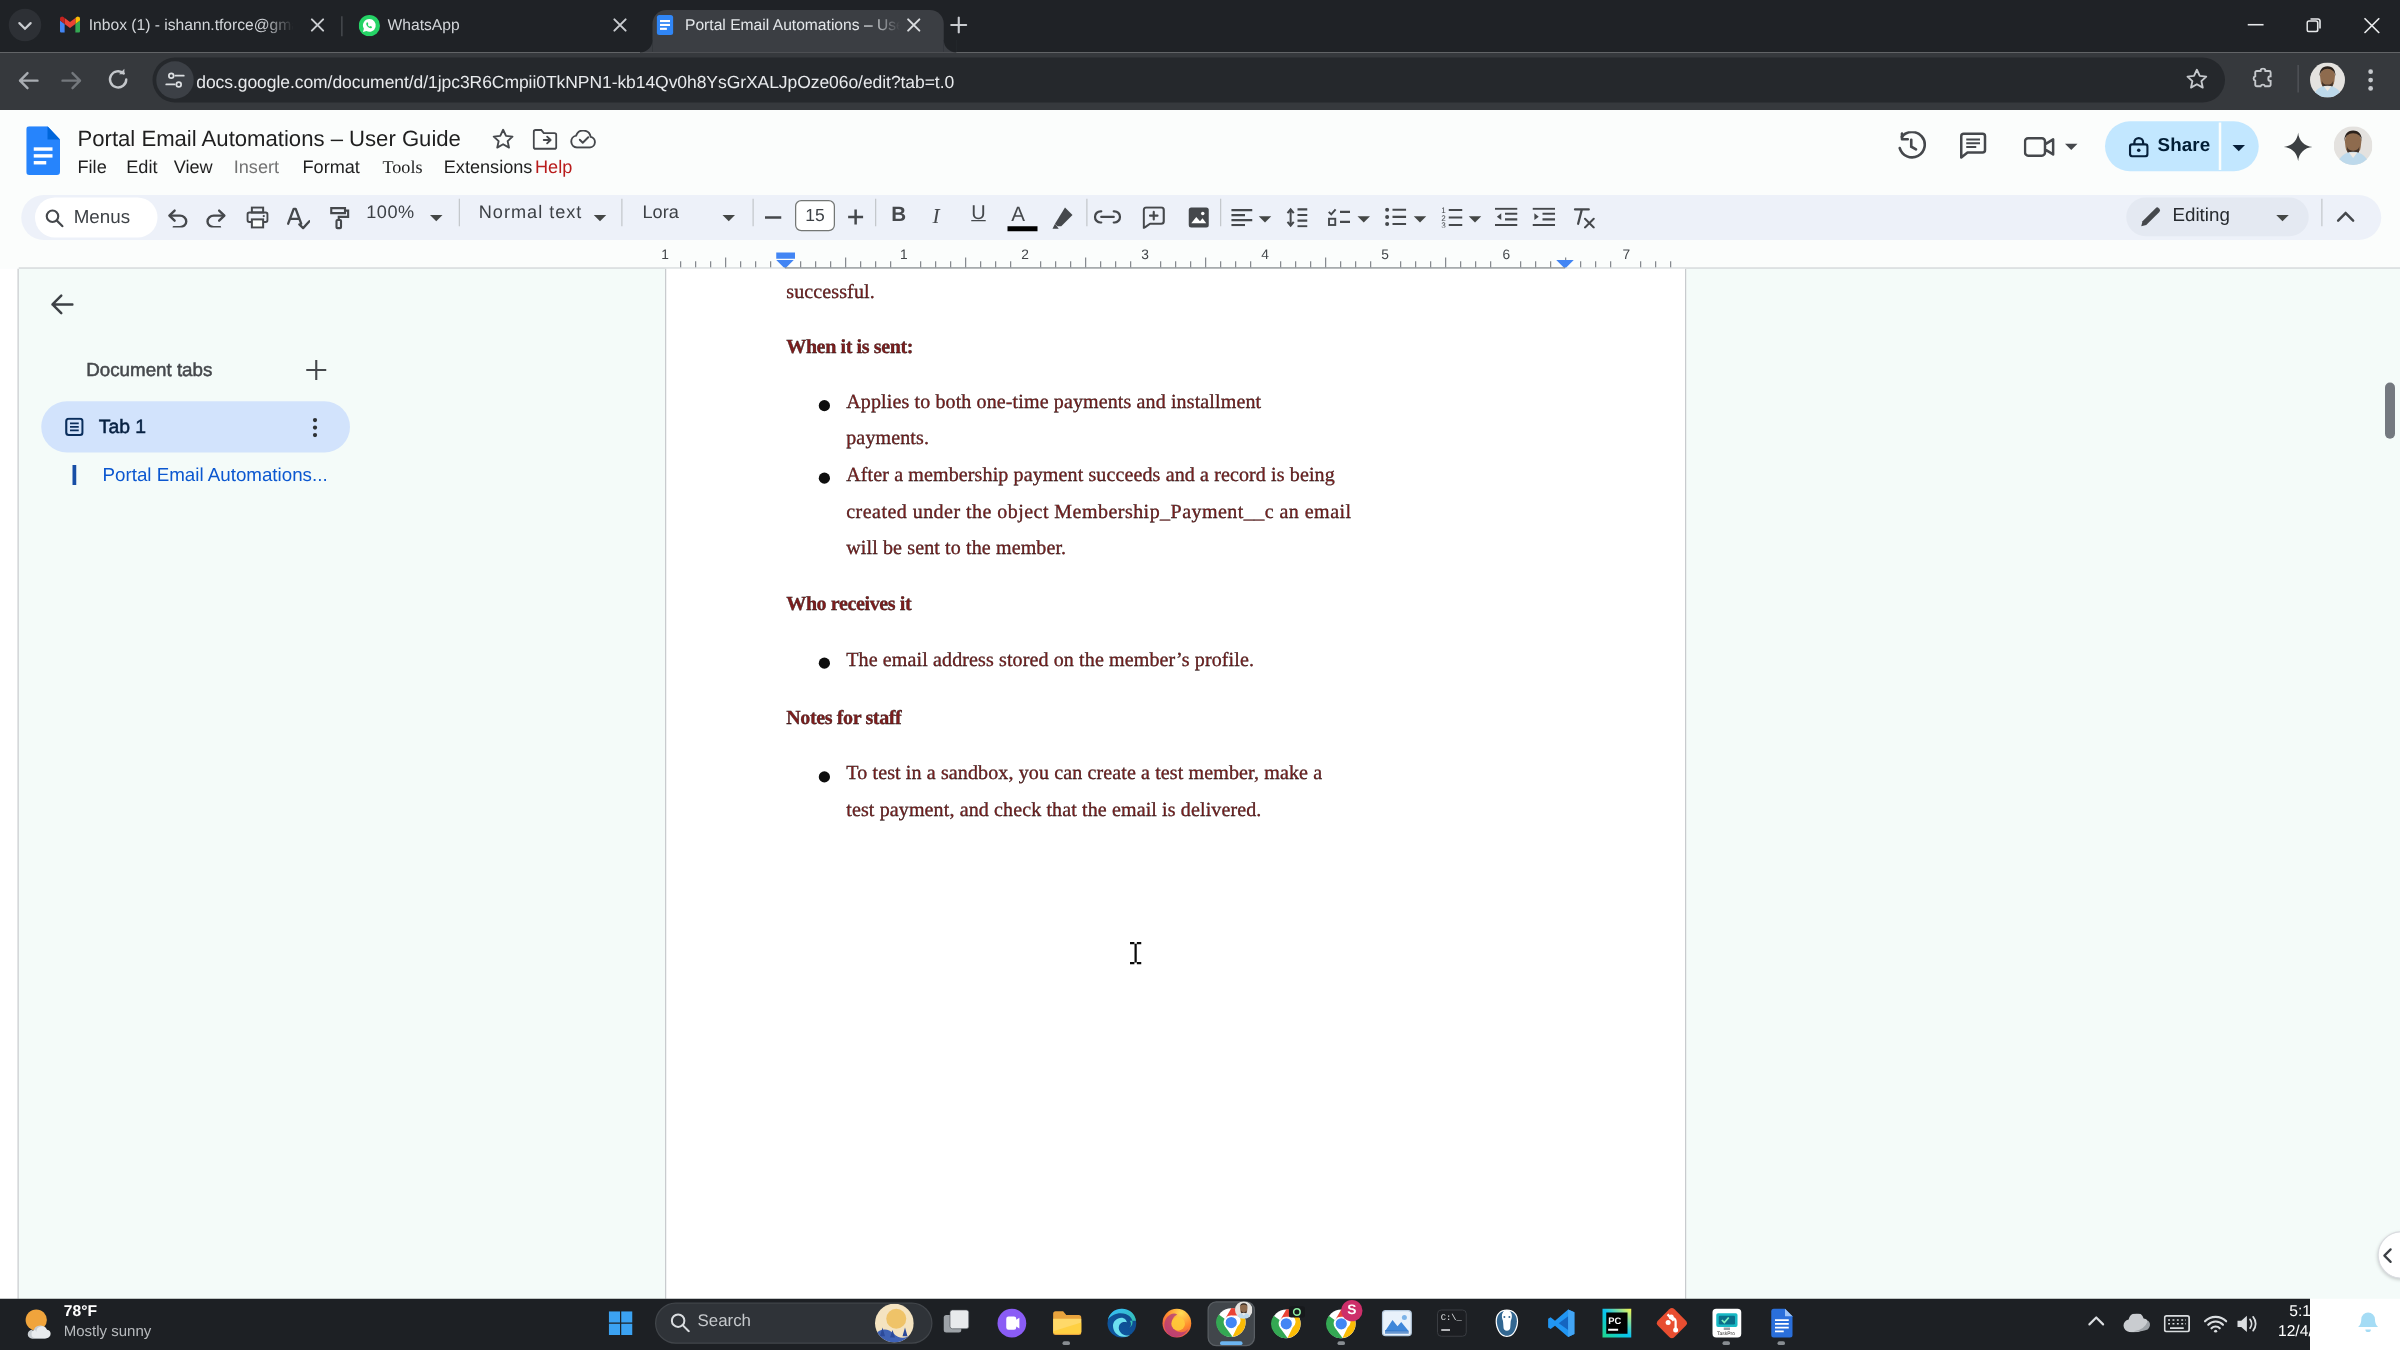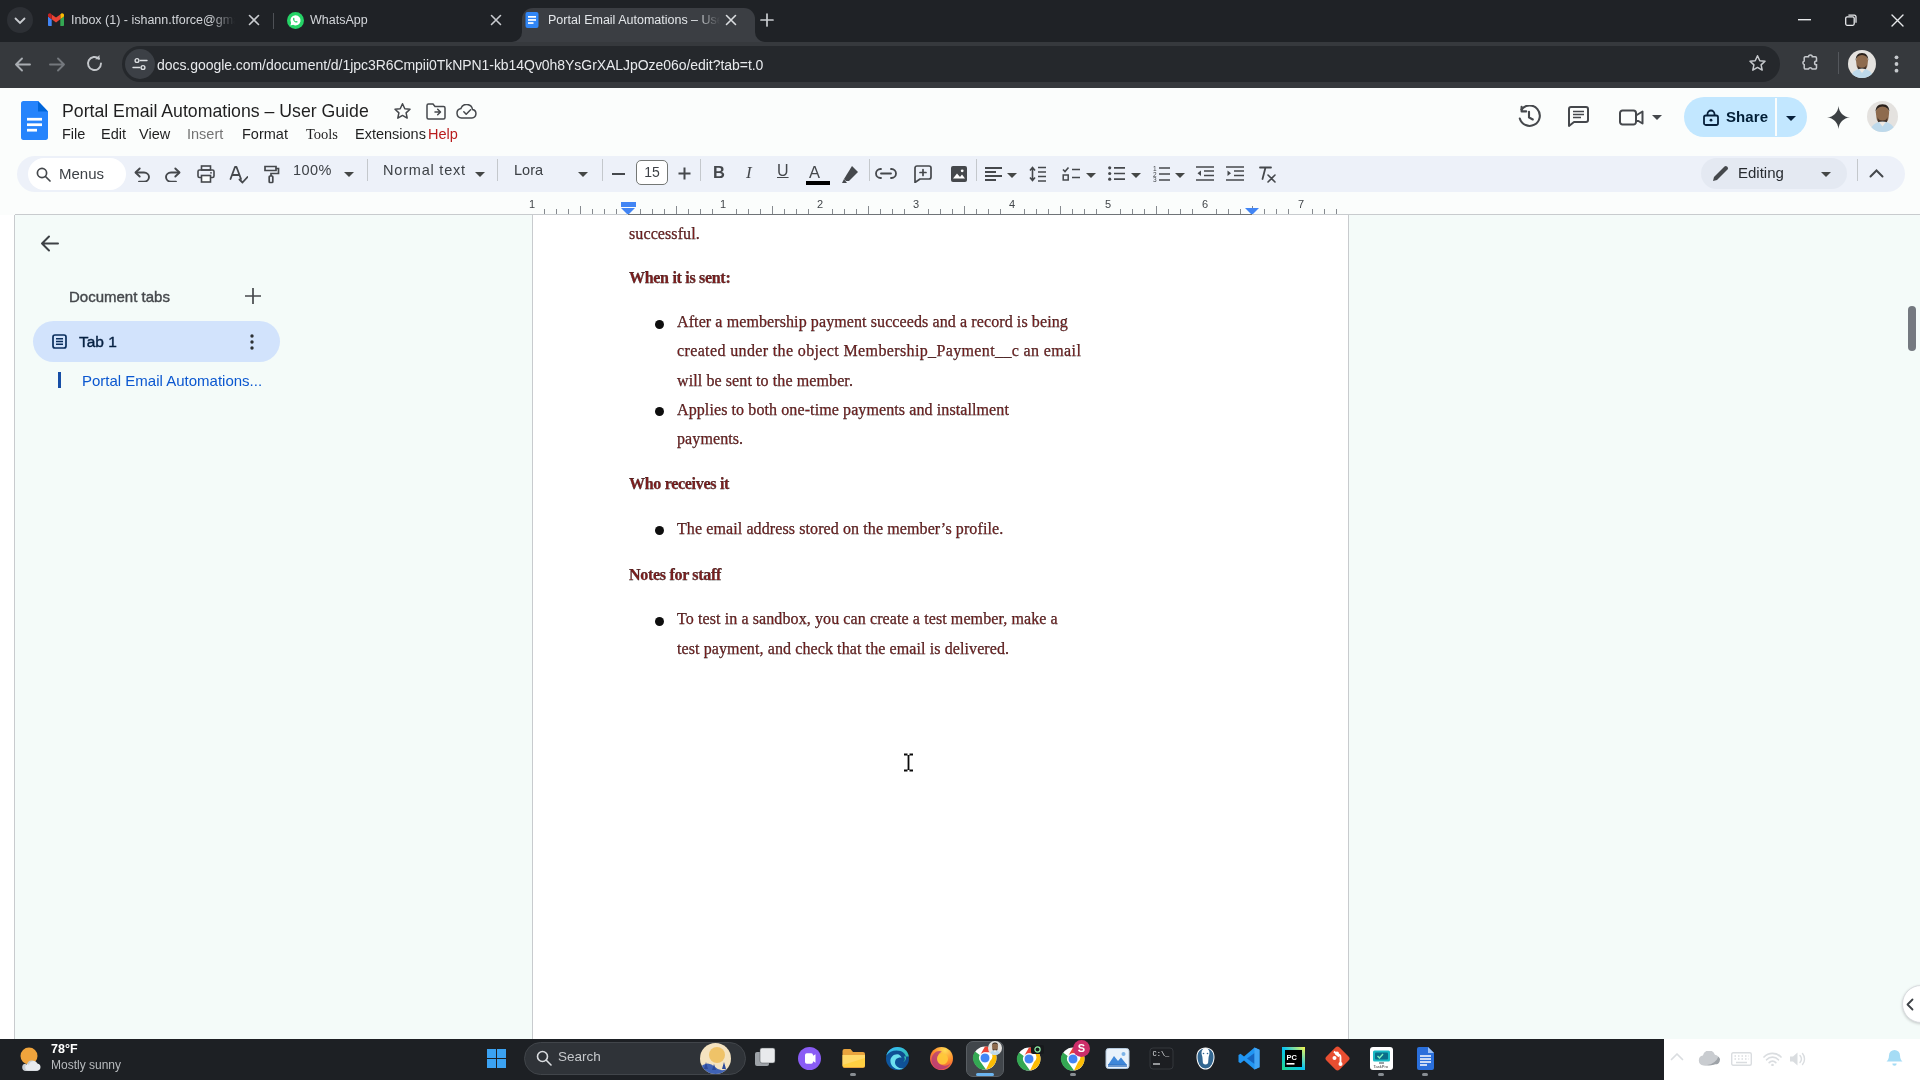--- a/index.html
+++ b/index.html
@@ -23,21 +23,21 @@
   .rnum { position:absolute; font-size:11px; color:#42464a; top:2px; width:20px; text-align:center; }
   .tick { position:absolute; width:1px; background:#868a8f; }
   
   #content { left:0; top:215px; width:1920px; height:824px; background:#f4fbf9; }
   #page { position:absolute; left:532px; top:0; width:817px; height:824px; background:#fff; border-left:1px solid #c8cbce; border-right:1px solid #c8cbce; }
   .doc { position:absolute; left:97px; font-family:"Liberation Serif", serif; font-size:16px; line-height:29.3px; color:#7f1d1d; letter-spacing:0.1px; white-space:nowrap; -webkit-text-stroke:0.25px #0e0e0e; }
   .doc b { letter-spacing:-0.3px; }
   .li { position:relative; padding-left:48px; }
   .li::before { content:""; position:absolute; left:25.5px; top:12.4px; width:9px; height:9px; border-radius:50%; background:#0e0e0e; }
   
-  #taskbar { left:0; top:1039px; width:1664px; height:41px; background:#1d2024; }
+  #taskbar { left:0; top:1039px; width:1848px; height:41px; background:#1d2024; }
 </style>
 </head>
 <body>
 
 <div class="abs" id="tabstrip">
 
   <div class="abs" style="left:7px;top:7px;width:26px;height:26px;border-radius:50%;background:#2d3035;"></div>
   <svg class="abs" style="left:14px;top:17px;" width="12" height="8" viewBox="0 0 12 8">
       <path d="M1.5 1.5 L6 6 L10.5 1.5" stroke="#c9ccd0" stroke-width="1.8" fill="none" stroke-linecap="round"></path>
     </svg>
@@ -471,22 +471,22 @@
       <circle cx="2" cy="2" r="1.7" fill="#2d3134"></circle>
       <circle cx="2" cy="8" r="1.7" fill="#2d3134"></circle>
       <circle cx="2" cy="14" r="1.7" fill="#2d3134"></circle>
     </svg>
   <div class="abs" style="left:58px;top:157px;width:3px;height:16px;background:#174ea6;"></div>
   <div class="abs" style="left:82px;top:157px;font-size:15px;color:#0b57d0;">Portal Email Automations...</div>
 
   <div class="doc" style="left:629px;top:4.1px;">successful.</div>
   <div class="doc" style="left:629px;top:47.6px;"><b>When it is sent:</b></div>
   <div class="doc" style="left:629px;top:92.2px;width:624px;">
+    <div class="li">Applies to both one-time payments and installment<br>payments.</div>
     <div class="li">After a membership payment succeeds and a record is being<br><span style="letter-spacing:0.37px;">created under the object Membership_Payment__c an email</span><br>will be sent to the member.</div>
-    <div class="li">Applies to both one-time payments and installment<br>payments.</div>
   </div>
   <div class="doc" style="left:629px;top:254.1px;"><b>Who receives it</b></div>
   <div class="doc" style="left:629px;top:298.9px;width:624px;">
       <div class="li">The email address stored on the member’s profile.</div>
     </div>
   <div class="doc" style="left:629px;top:345.2px;"><b>Notes for staff</b></div>
   <div class="doc" style="left:629px;top:389.3px;width:624px;">
     <div class="li">To test in a sandbox, you can create a test member, make a<br>test payment, and check that the email is delivered.</div>
   </div>
 

